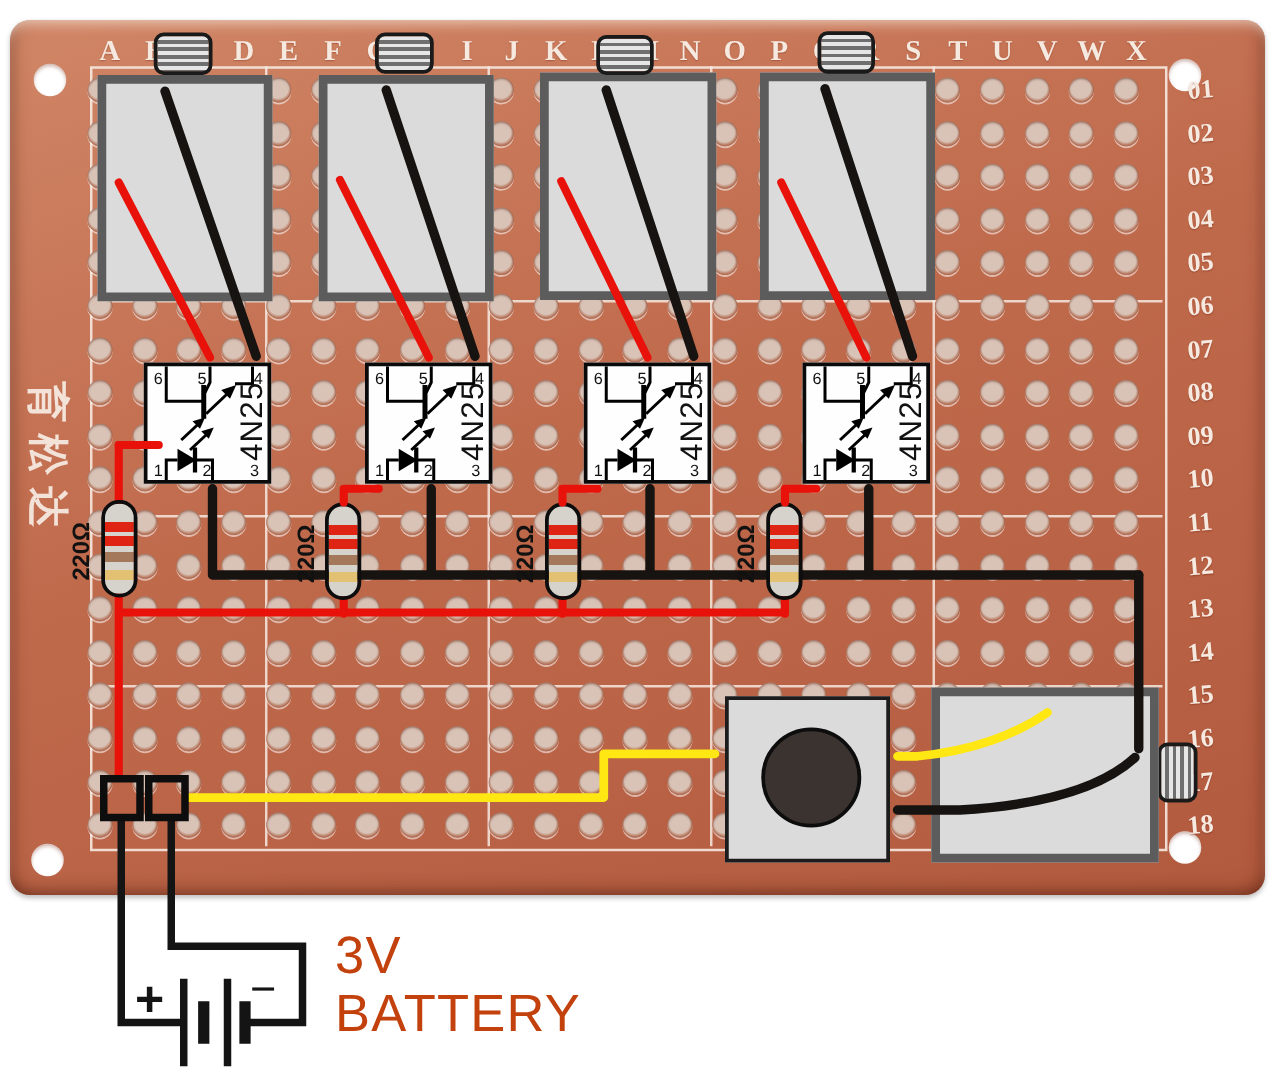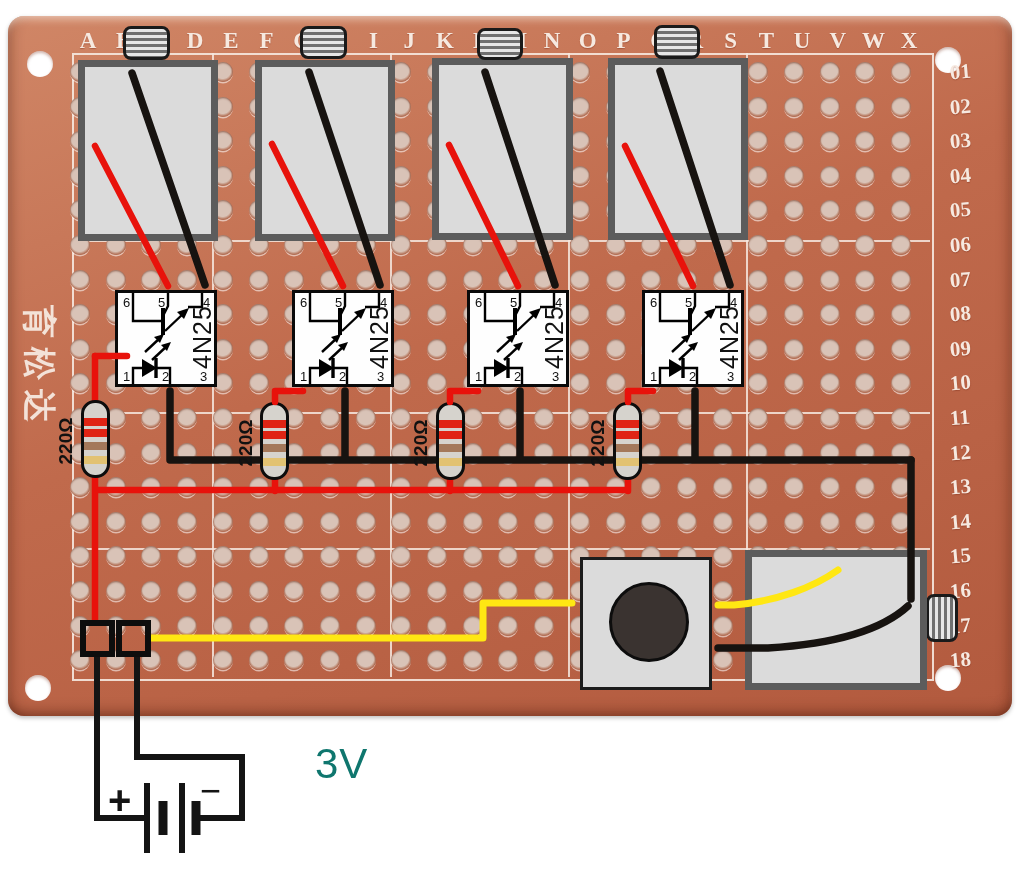--- a/index.html
+++ b/index.html
@@ -62,21 +62,21 @@
   svg.wires{position:absolute;left:0;top:0;width:1024px;height:871px;pointer-events:none;}
   .w{fill:none;stroke-linecap:round;stroke-linejoin:round;}
   .w-red{stroke:var(--wireRed);stroke-width:6.5px;}
   .w-black{stroke:var(--wireBlack);stroke-width:7.5px;}
   .w-yellow{stroke:var(--wireYellow);stroke-width:7px;}
   .w-lead{stroke:#141414;stroke-width:6px;fill:none;stroke-linecap:square;}
   .plate{stroke:#141414;fill:none;}
 
   
   .batt-sign{position:absolute;color:#141414;font-family:"Liberation Sans",sans-serif;}
-  .batt-text{position:absolute;color:#0f766e;font:42px "Liberation Sans",sans-serif;letter-spacing:1px;margin-left:47px;}
+  .batt-text{position:absolute;color:#c2410c;font:42px "Liberation Sans",sans-serif;letter-spacing:1px;}
 
   .z1{z-index:1}.z2{z-index:2}.z3{z-index:3}.z4{z-index:4}.z5{z-index:5}
 </style>
 </head>
 <body>
 
 <div class="canvas">
 
   <div class="board z1">
     <div class="borderline"></div>
@@ -783,14 +783,15 @@
       <div class="pin" style="left: 794px; top: 664px; width: 22px; height: 22px;"></div>
     </div>
 
   <svg class="wires z2" viewBox="0 0 1024 871">
     <path class="plate" stroke-width="6" d="M147 783 V853 M182 783 V853"></path>
     <path class="plate" stroke-width="9" d="M163 801 V835 M196 801 V835"></path>
   </svg>
   <span class="batt-sign" style="left:108px;top:778px;font-size:40px;font-weight:bold">+</span>
   <span class="batt-sign" style="left:200px;top:770px;font-size:36px">−</span>
   <span class="batt-text" style="left:268px;top:740px">3V</span>
+  <span class="batt-text" style="left:268px;top:787px">BATTERY</span>
 
 </div>
 
 </body></html>

